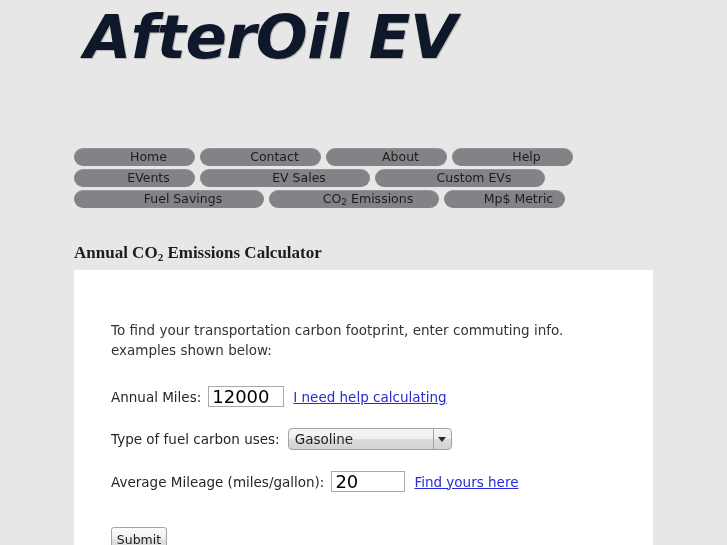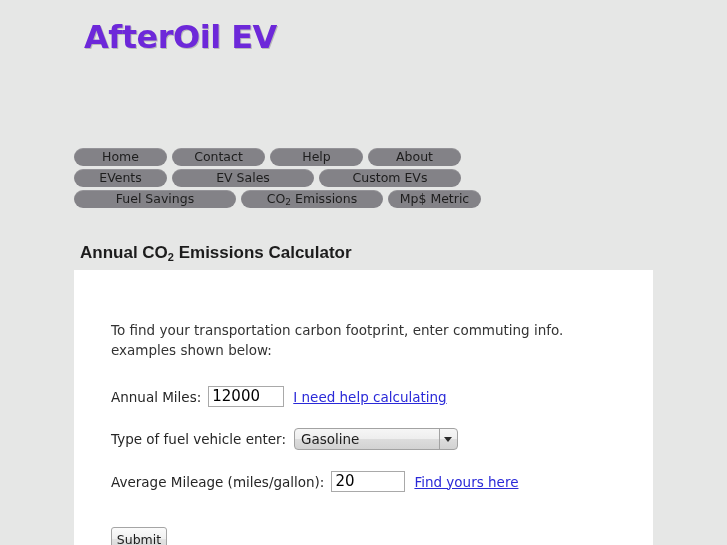--- a/index.html
+++ b/index.html
@@ -14,23 +14,24 @@
     overflow: hidden;
     position: relative;
   }
 
   
   #site-title {
     position: absolute;
     left: 84px;
     top: 6px;
     font-family: "DejaVu Sans", sans-serif;
-    font-size: 32px;
+    font-size: 61px;
     font-weight: bold;
-    color: #6d28d9;
+    font-style: italic;
+    color: #0f172a;
     letter-spacing: -0.5px;
     text-shadow: 1px 1px 0 #b9b9b9;
     white-space: nowrap;
     line-height: 62px;
   }
 
   
   #nav {
     position: absolute;
     left: 74px;
@@ -48,20 +49,21 @@
     border-radius: 10px;
     height: 18px;
     line-height: 18px;
     text-align: center;
     font-size: 12.5px;
     font-family: "DejaVu Sans", sans-serif;
     white-space: nowrap;
     overflow: hidden;
     cursor: pointer;
     box-shadow: inset 0 1px 0 rgba(255,255,255,0.14);
+    padding-left: 28px;
   }
   .nav-btn sub {
     font-size: 9px;
     vertical-align: baseline;
     position: relative;
     top: 2px;
   }
 
   
   .r1 .nav-btn { width: 93px; }
@@ -70,25 +72,25 @@
   .r2 .nav-btn:nth-child(2) { width: 142px; }
   .r2 .nav-btn:nth-child(3) { width: 142px; }
   
   .r3 .nav-btn:nth-child(1) { width: 162px; }
   .r3 .nav-btn:nth-child(2) { width: 142px; }
   .r3 .nav-btn:nth-child(3) { width: 93px; }
 
   
   #page-heading {
     position: absolute;
-    left: 80px;
+    left: 74px;
     top: 232px;
     font-size: 17px;
     color: #1c1c1c;
-    font-family: Liberation Sans, sans-serif;
+    font-family: Liberation Serif, serif;
     white-space: nowrap;
   }
   #page-heading sub {
     font-size: 11px;
     vertical-align: baseline;
     position: relative;
     top: 3px;
   }
 
   
@@ -126,21 +128,21 @@
   .form-row .lbl {
     white-space: nowrap;
   }
 
   .txt-input {
     margin-left: 7px;
     height: 19px;
     line-height: 19px;
     border: 1px solid #a9a9a9;
     background: #ffffff;
-    font-size: 15px;
+    font-size: 18px;
     font-family: "DejaVu Sans", sans-serif;
     color: #000000;
     padding: 0 3px;
     box-sizing: content-box;
     outline: none;
   }
   #annual-miles-input { width: 68px; }
   #mileage-input { width: 66px; }
 
   .help-link {
@@ -210,22 +212,22 @@
 </head>
 <body>
 
 <div id="site-title">AfterOil EV</div>
 
 <nav id="nav">
 
   <div class="nav-row r1">
     <div class="nav-btn">Home</div>
     <div class="nav-btn">Contact</div>
+    <div class="nav-btn">About</div>
     <div class="nav-btn">Help</div>
-    <div class="nav-btn">About</div>
   </div>
 
   <div class="nav-row r2">
     <div class="nav-btn">EVents</div>
     <div class="nav-btn">EV Sales</div>
     <div class="nav-btn">Custom EVs</div>
   </div>
 
   <div class="nav-row r3">
     <div class="nav-btn">Fuel Savings</div>
@@ -244,21 +246,21 @@
 
     
     <div class="form-row">
       <span class="lbl">Annual Miles:</span>
       <input class="txt-input" id="annual-miles-input" type="text" value="12000" style="">
       <a class="help-link">I need help calculating</a>
     </div>
 
     
     <div class="form-row">
-      <span class="lbl">Type of fuel vehicle enter:</span>
+      <span class="lbl">Type of fuel carbon uses:</span>
       <div class="select-wrap">
         <span class="select-value">Gasoline</span>
         <span class="select-arrow-btn">
           <span class="tri"></span>
         </span>
       </div>
     </div>
 
     
     <div class="form-row">

